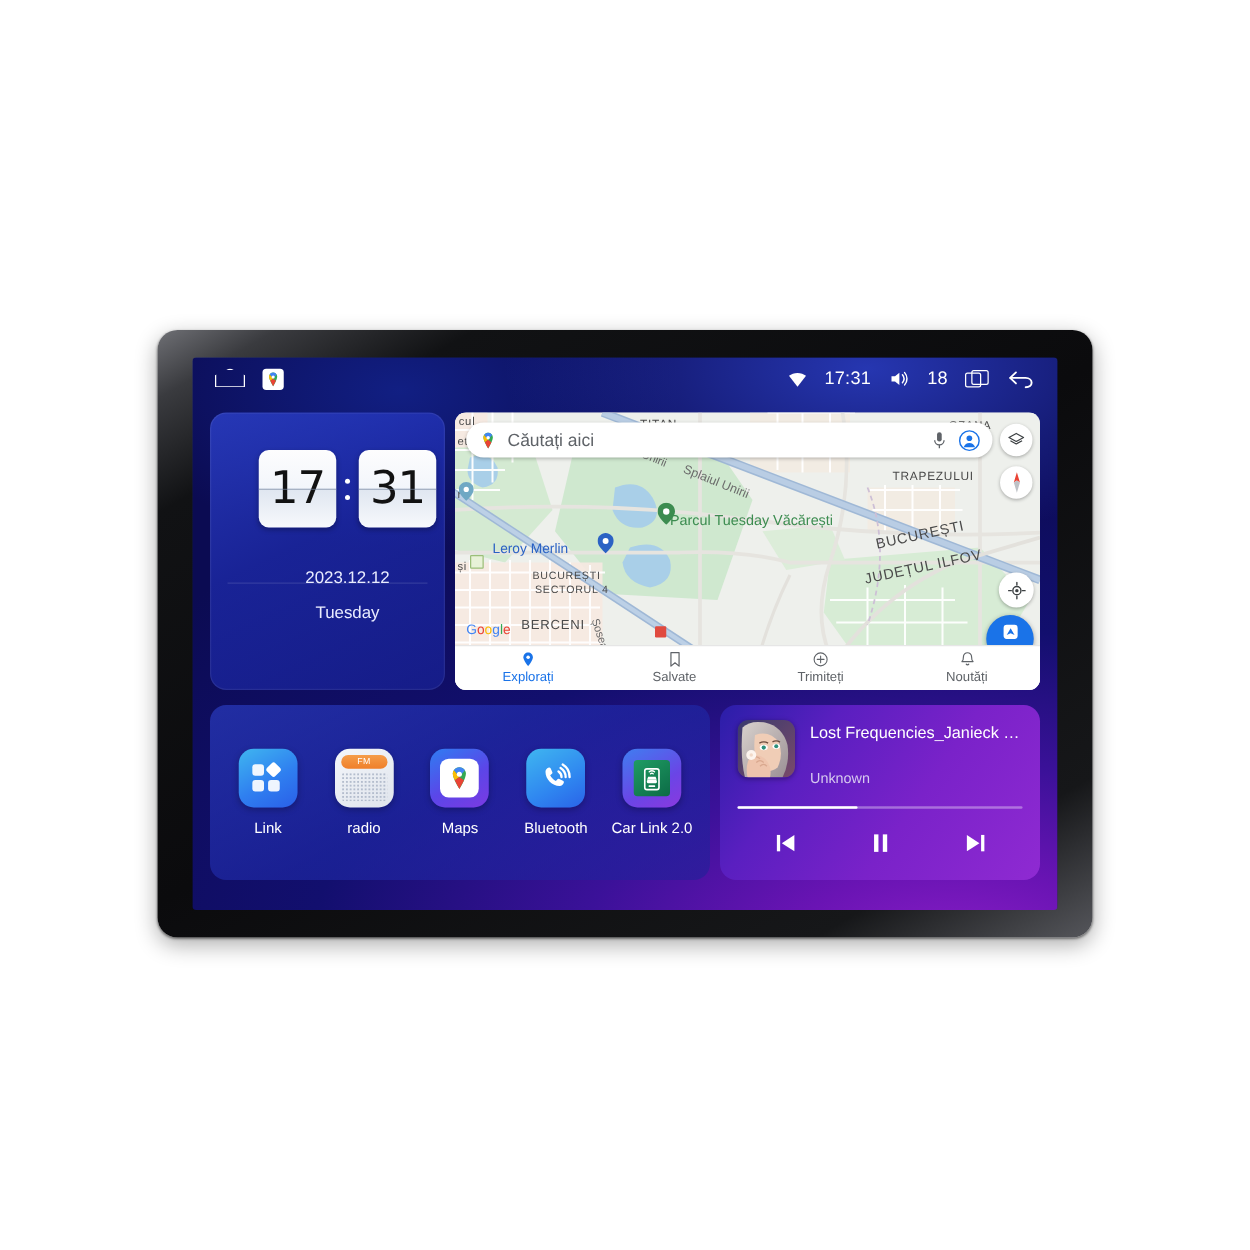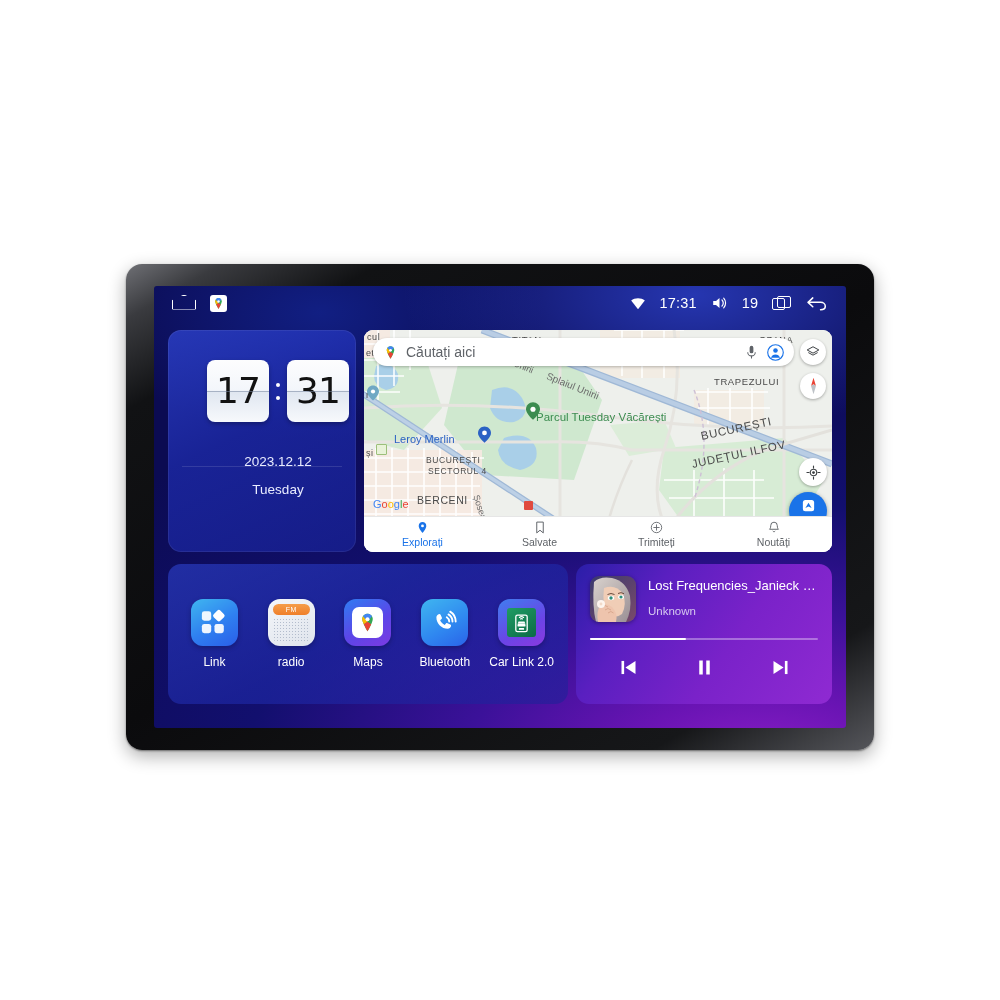--- a/index.html
+++ b/index.html
@@ -153,21 +153,21 @@
   .music {
     position:absolute; left:422px; top:278px; width:256px; height:140px;
     border-radius:13px; overflow:hidden;
     background: linear-gradient(125deg, #2a1ea8 0%, #5a1fc0 28%, #7a22c9 60%, #8f2ad2 100%);
     padding:12px 14px;
   }
   .m-top { display:flex; gap:12px; align-items:flex-start; }
   .m-art { width:46px; height:46px; border-radius:9px; overflow:hidden; flex:none; box-shadow:0 1px 4px rgba(0,0,0,.35); }
   .m-meta { flex:1; min-width:0; padding-top:2px; }
   .m-title { color:#fff; font-size:13px; white-space:nowrap; overflow:hidden; text-overflow:ellipsis; }
-  .m-artist{ color:#d6c8ef; font-size:11.5px; margin-top:12px; }
+  .m-artist{ color:#d6c8ef; font-size:11.5px; margin-top:24px; }
   .m-prog { margin-top:16px; height:2px; background: rgba(255,255,255,.35); border-radius:2px; position:relative; }
   .m-prog i { position:absolute; left:0; top:0; height:100%; background:#fff; border-radius:2px; display:block; }
   .m-ctrls { margin-top:17px; display:flex; align-items:center; justify-content:space-around; }
   .m-ctrls button { background:none; border:none; cursor:pointer; padding:0; line-height:0; }
 </style>
 </head>
 <body>
 
 <div id="stage">
 
@@ -190,21 +190,21 @@
         <div class="sb-right">
           <svg width="16" height="13" viewBox="0 0 24 20">
             <path d="M12 19 1.5 5.5C4.4 3.3 8 2 12 2s7.6 1.3 10.5 3.5L12 19z" fill="#fff"></path>
           </svg>
           <span class="sb-time">17:31</span>
           <svg width="17" height="14" viewBox="0 0 24 20">
             <path d="M3 7h4l5-4v14l-5-4H3V7z" fill="#fff"></path>
             <path d="M15.5 5.5a7 7 0 0 1 0 9" stroke="#fff" stroke-width="1.7" fill="none" stroke-linecap="round"></path>
             <path d="M18 3a10.5 10.5 0 0 1 0 14" stroke="#fff" stroke-width="1.7" fill="none" stroke-linecap="round"></path>
           </svg>
-          <span class="sb-vol-num">19</span>
+          <span class="sb-vol-num">18</span>
           <div class="recents">
               <i class="a"></i>
               <i class="b"></i>
             </div>
           <svg class="backarrow" viewBox="0 0 26 18">
             <path d="M8 3 2.5 8.2 8 13.4" stroke="#fff" stroke-width="1.8" fill="none" stroke-linecap="round" stroke-linejoin="round"></path>
             <path d="M2.8 8.2h14.4c3.4 0 5.6 2.2 5.6 4.6S20.6 17 17.2 17" stroke="#fff" stroke-width="1.8" fill="none" stroke-linecap="round"></path>
           </svg>
         </div>
       </div>

